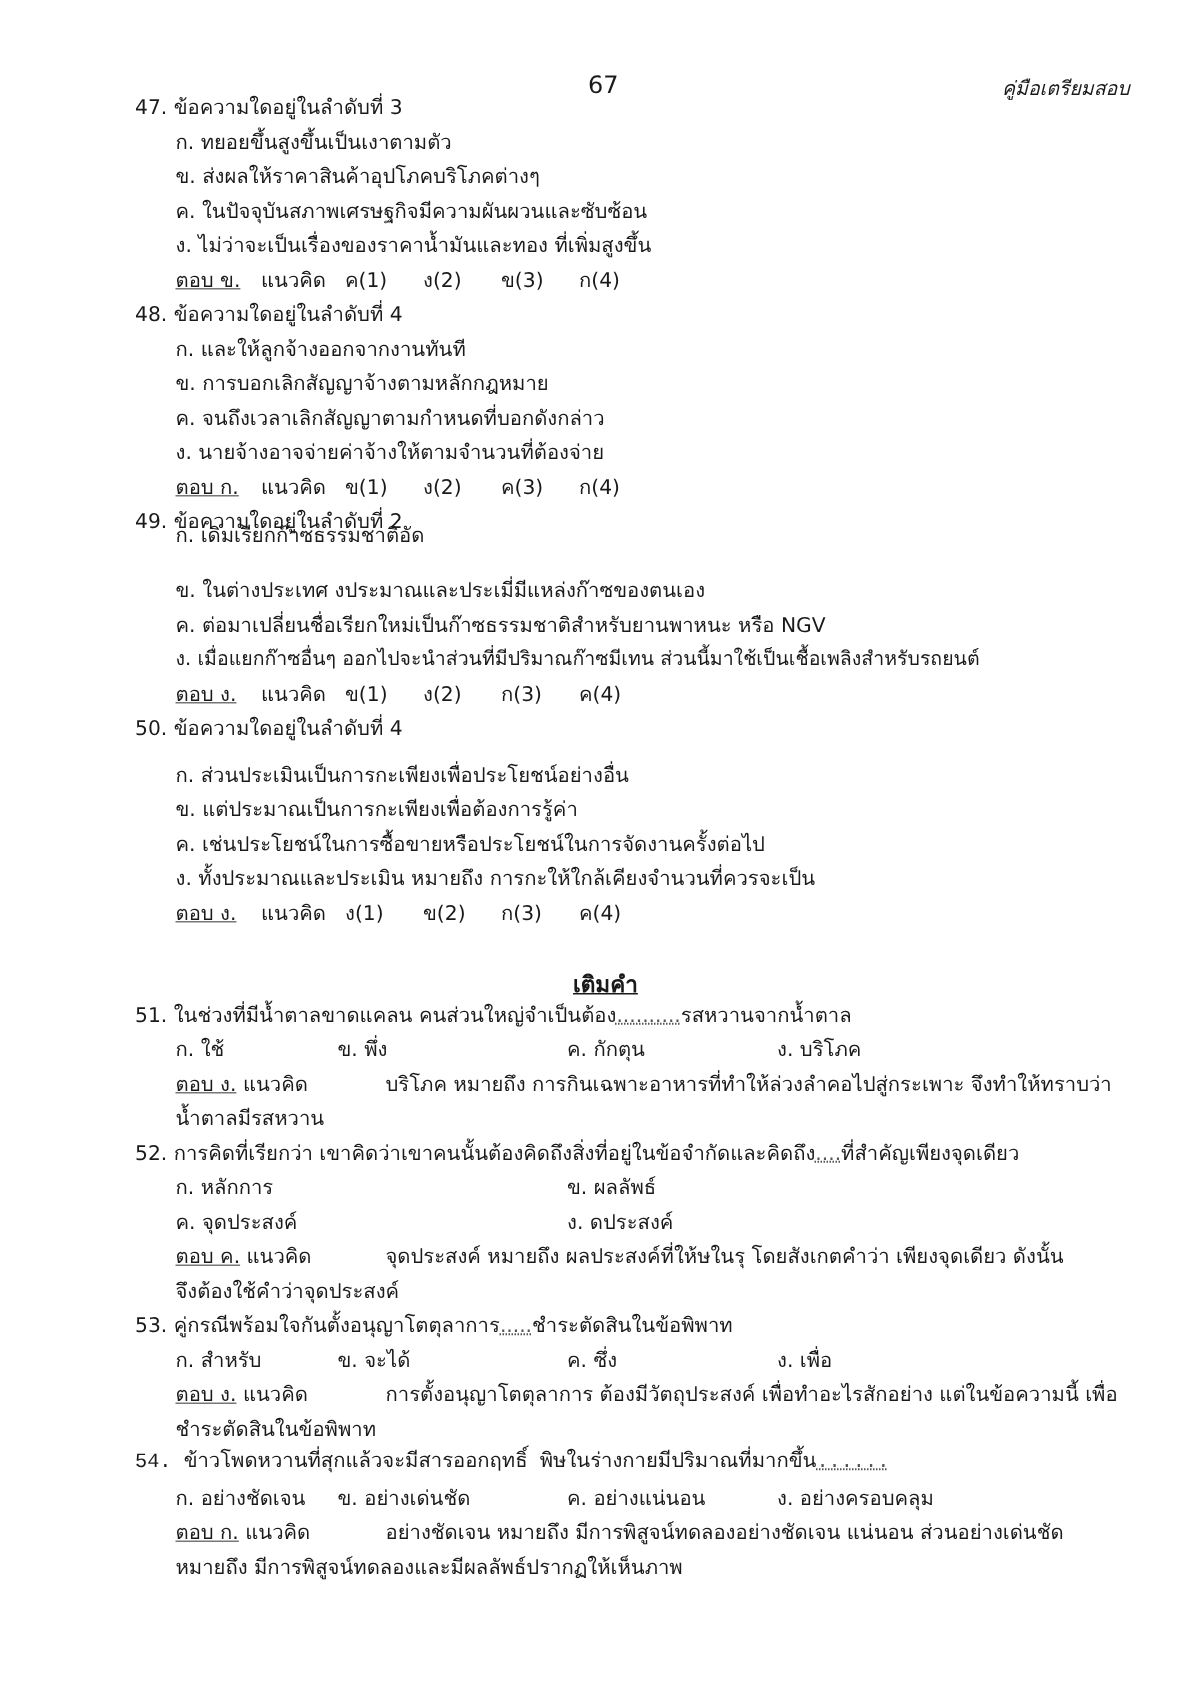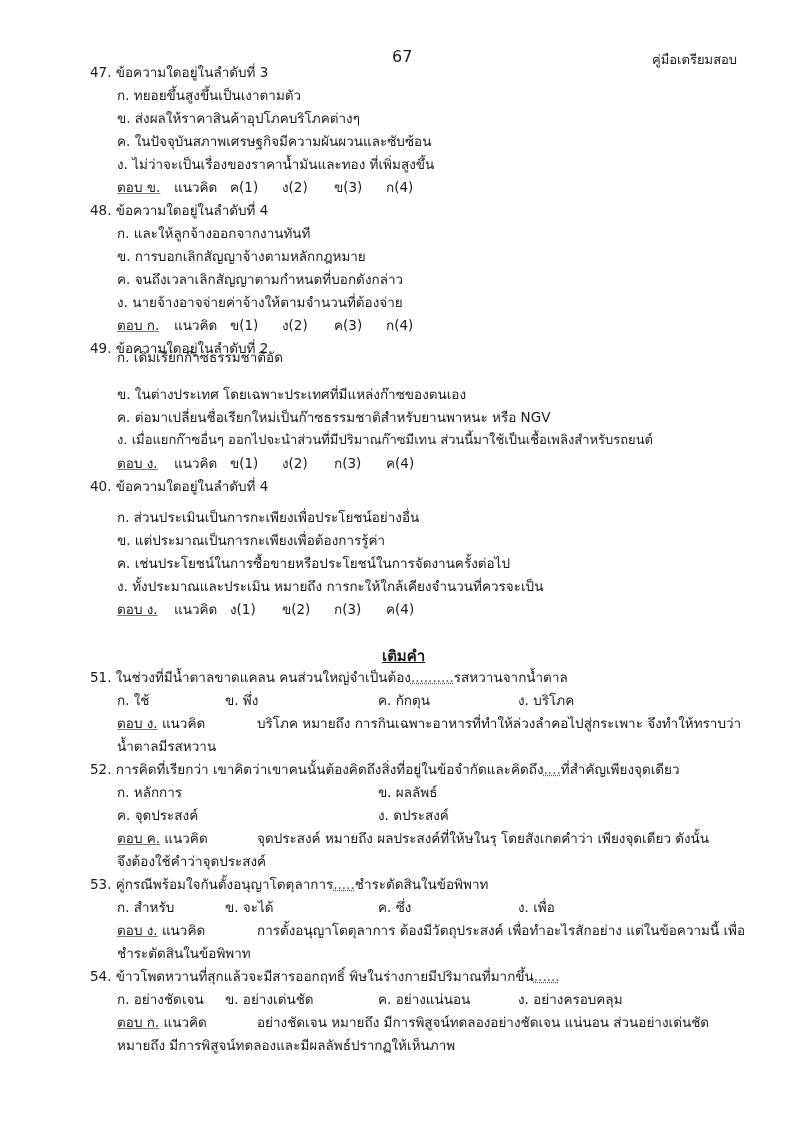--- a/index.html
+++ b/index.html
@@ -1,20 +1,20 @@
 <!DOCTYPE html>
 <html><head>
 <meta charset="utf-8">
 <style>
   html, body { margin:0; padding:0; background:#ffffff; }
   body { width:800px; height:1132px; position:relative; overflow:hidden;
          font-family:"DejaVu Sans", sans-serif; color:#1a1a1a; font-size:13.5px; }
   .abs { position:absolute; white-space:nowrap; line-height:20px; }
   .page-num { left:392px; top:47px; font-size:16px; }
-  .header-title { left:652px; top:50px; font-size:13px; }
+  .header-title { left:668px; top:50px; font-size:13px;font-style:italic; }
   .q { left:90px; }
   .opt { left:117px; }
   .ans-label { text-decoration:underline; text-decoration-color:#777; }
   .section-title { left:382px; top:646px; font-weight:bold; text-decoration:underline; font-size:15px; }
   .blank { text-decoration:underline dotted; color:#555; }
 </style>
 </head>
 <body>
 
 <div class="abs page-num">67</div>
@@ -48,35 +48,35 @@
     <span style="position:absolute;left:113px;">ข(1)</span>
     <span style="position:absolute;left:165px;">ง(2)</span>
     <span style="position:absolute;left:217px;">ค(3)</span>
     <span style="position:absolute;left:269px;">ก(4)</span>
   </div>
 </div>
 
 <div>
   <div class="abs q" style="top:338px;"><span>49.</span> <span>ข้อความใดอยู่ในลำดับที่  2</span></div>
   <div class="abs opt" style="top:347px;text-align:right;"><span>ก.</span> <span>เดิมเรียกก๊าซธรรมชาติอัด</span></div>
-  <div class="abs opt" style="top:384px;"><span>ข.</span> <span>ในต่างประเทศ  โดยเฉพาะประเทศที่มีแหล่งก๊าซของตนเอง</span></div>
+  <div class="abs opt" style="top:384px;"><span>ข.</span> <span>ในต่างประเทศ  งประมาณและประเมี่มีแหล่งก๊าซของตนเอง</span></div>
   <div class="abs opt" style="top:407px;"><span>ค.</span> <span>ต่อมาเปลี่ยนชื่อเรียกใหม่เป็นก๊าซธรรมชาติสำหรับยานพาหนะ  หรือ  NGV</span></div>
   <div class="abs opt" style="top:430px;font-size:13px;"><span>ง.</span> <span>เมื่อแยกก๊าซอื่นๆ  ออกไปจะนำส่วนที่มีปริมาณก๊าซมีเทน  ส่วนนี้มาใช้เป็นเชื้อเพลิงสำหรับรถยนต์</span></div>
   <div class="abs opt" style="top:453px;">
     <span class="ans-label">ตอบ ง.</span>
     <span style="position:absolute;left:57px;">แนวคิด</span>
     <span style="position:absolute;left:113px;">ข(1)</span>
     <span style="position:absolute;left:165px;">ง(2)</span>
     <span style="position:absolute;left:217px;">ก(3)</span>
     <span style="position:absolute;left:269px;">ค(4)</span>
   </div>
 </div>
 
 <div>
-  <div class="abs q" style="top:476px;"><span>40.</span> <span>ข้อความใดอยู่ในลำดับที่  4</span></div>
+  <div class="abs q" style="top:476px;"><span>50.</span> <span>ข้อความใดอยู่ในลำดับที่  4</span></div>
   <div class="abs opt" style="top:507px;"><span>ก.</span> <span>ส่วนประเมินเป็นการกะเพียงเพื่อประโยชน์อย่างอื่น</span></div>
   <div class="abs opt" style="top:530px;"><span>ข.</span> <span>แต่ประมาณเป็นการกะเพียงเพื่อต้องการรู้ค่า</span></div>
   <div class="abs opt" style="top:553px;"><span>ค.</span> <span>เช่นประโยชน์ในการซื้อขายหรือประโยชน์ในการจัดงานครั้งต่อไป</span></div>
   <div class="abs opt" style="top:576px;"><span>ง.</span> <span>ทั้งประมาณและประเมิน  หมายถึง  การกะให้ใกล้เคียงจำนวนที่ควรจะเป็น</span></div>
   <div class="abs opt" style="top:599px;">
     <span class="ans-label">ตอบ ง.</span>
     <span style="position:absolute;left:57px;">แนวคิด</span>
     <span style="position:absolute;left:113px;">ง(1)</span>
     <span style="position:absolute;left:165px;">ข(2)</span>
     <span style="position:absolute;left:217px;">ก(3)</span>
@@ -122,21 +122,21 @@
   <div class="abs" style="top:897px;left:518px;"><span>ง.</span> <span>เพื่อ</span></div>
   <div class="abs opt" style="top:920px;">
     <span class="ans-label">ตอบ ง.</span>
     <span>แนวคิด</span>
     <span style="position:absolute;left:140px;">การตั้งอนุญาโตตุลาการ  ต้องมีวัตถุประสงค์  เพื่อทำอะไรสักอย่าง  แต่ในข้อความนี้  เพื่อ</span>
   </div>
   <div class="abs opt" style="top:943px;">ชำระตัดสินในข้อพิพาท</div>
 </div>
 
 <div>
-  <div class="abs q" style="top:966px;"><span>54.</span> <span>ข้าวโพดหวานที่สุกแล้วจะมีสารออกฤทธิ์  พิษในร่างกายมีปริมาณที่มากขึ้น</span><span class="blank">......</span><span></span></div>
+  <div class="abs q" style="top:966px;font-family:Liberation Mono, monospace;"><span>54.</span> <span>ข้าวโพดหวานที่สุกแล้วจะมีสารออกฤทธิ์  พิษในร่างกายมีปริมาณที่มากขึ้น</span><span class="blank">......</span><span></span></div>
   <div class="abs opt" style="top:989px;"><span>ก.</span> <span>อย่างชัดเจน</span></div>
   <div class="abs" style="top:989px;left:225px;"><span>ข.</span> <span>อย่างเด่นชัด</span></div>
   <div class="abs" style="top:989px;left:378px;"><span>ค.</span> <span>อย่างแน่นอน</span></div>
   <div class="abs" style="top:989px;left:518px;"><span>ง.</span> <span>อย่างครอบคลุม</span></div>
   <div class="abs opt" style="top:1012px;">
     <span class="ans-label">ตอบ ก.</span>
     <span>แนวคิด</span>
     <span style="position:absolute;left:140px;">อย่างชัดเจน หมายถึง  มีการพิสูจน์ทดลองอย่างชัดเจน  แน่นอน   ส่วนอย่างเด่นชัด</span>
   </div>
   <div class="abs opt" style="top:1035px;">หมายถึง  มีการพิสูจน์ทดลองและมีผลลัพธ์ปรากฏให้เห็นภาพ</div>

